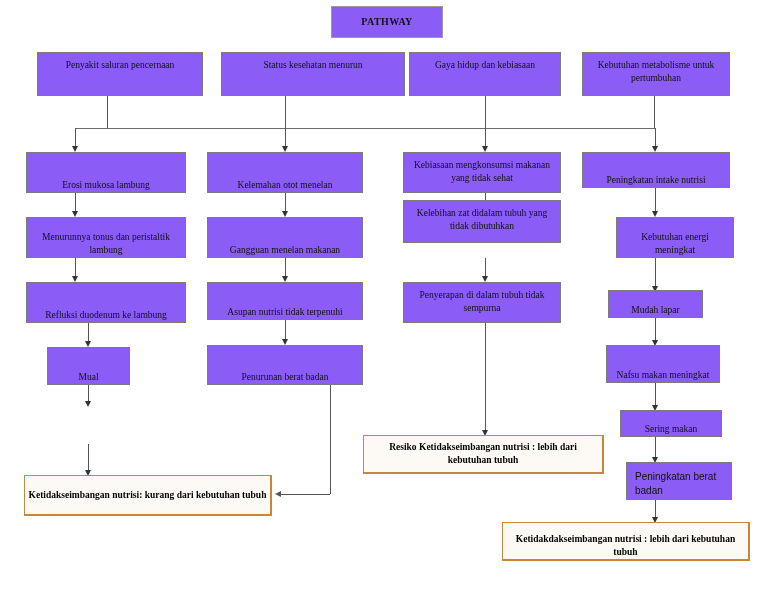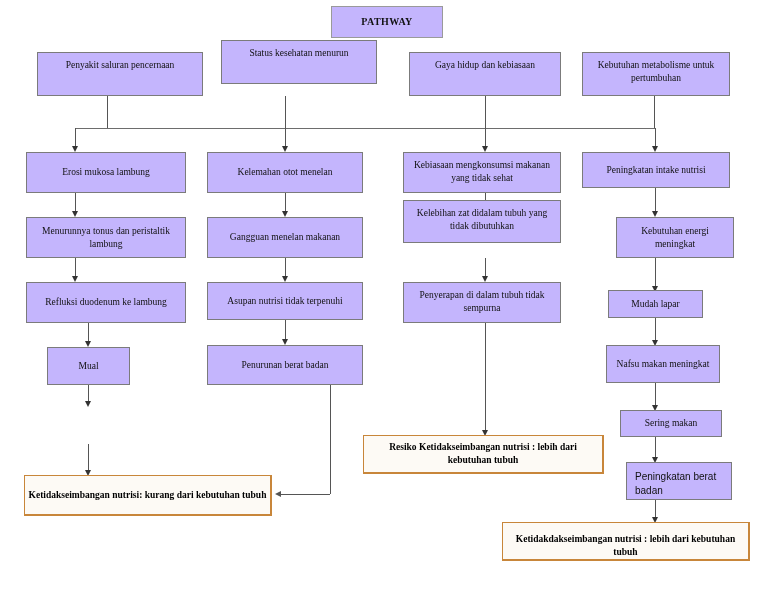--- a/index.html
+++ b/index.html
@@ -13,34 +13,34 @@
     height: 594px;
     background: #ffffff;
     font-family: "Liberation Serif", "DejaVu Serif", serif;
     overflow: hidden;
   }
   
   .node {
     position: absolute;
     box-sizing: border-box;
     border: 1px solid #7b7b7b;
-    background: #c4b5fd;
+    background: #8b5cf6;
     display: flex;
     align-items: flex-start;
     justify-content: center;
     text-align: center;
     font-size: 9.5px;
     line-height: 1.35;
     color: #111111;
     padding-top: 6px;
     padding-left: 3px;
     padding-right: 3px;
   }
   .node.center-v {
-    align-items: center;
+    align-items: flex-end;
     padding-top: 0;
   }
   .node .txt { display: block; width: 100%; }
 
   
   .node.title {
     border: 1px solid #9a9a9a;
     font-weight: bold;
     letter-spacing: .4px;
     font-size: 10px;
@@ -101,21 +101,21 @@
 
 <div id="canvas">
 
   <div class="node title" style="left:331px; top:6px; width:112px; height:32px;">
     <span class="txt">PATHWAY</span>
   </div>
 
   <div class="node" style="left:37px; top:52px; width:166px; height:44px;">
     <span class="txt">Penyakit saluran pencernaan</span>
   </div>
-  <div class="node" style="left:221px; top:40px; width:156px; height:44px;">
+  <div class="node" style="left:221px; top:52px; width:184px; height:44px;">
     <span class="txt">Status kesehatan menurun</span>
   </div>
   <div class="node" style="left:409px; top:52px; width:152px; height:44px;">
     <span class="txt">Gaya hidup dan kebiasaan</span>
   </div>
   <div class="node" style="left:582px; top:52px; width:148px; height:44px;">
     <span class="txt">Kebutuhan metabolisme untuk pertumbuhan</span>
   </div>
 
   <div class="ln v" style="left:107px; top:96px; height:33px;"></div>

